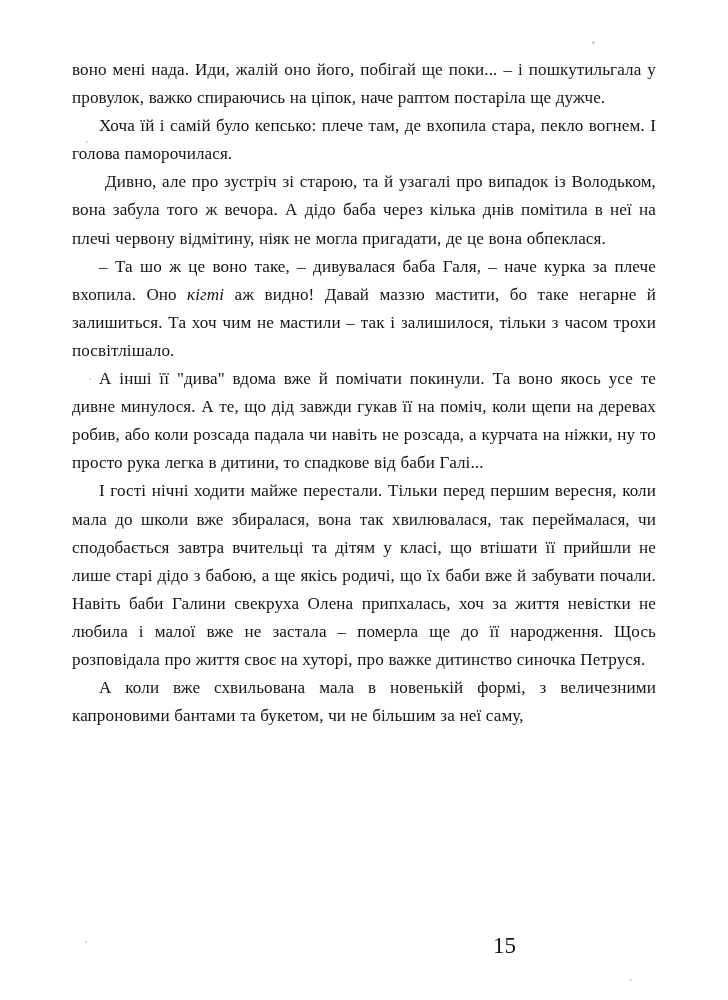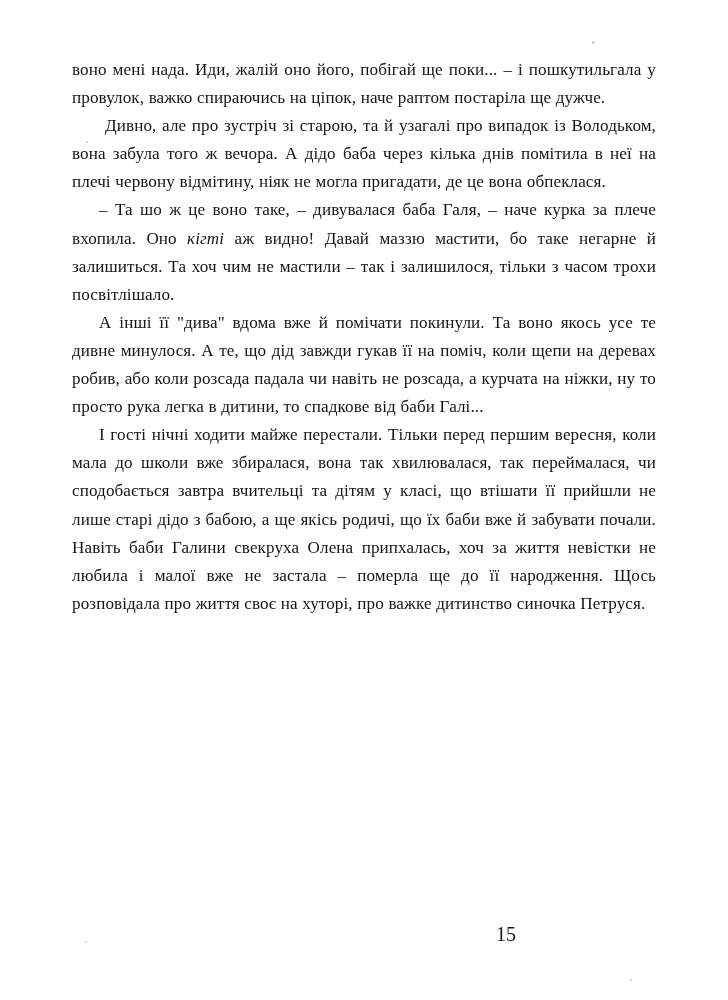--- a/index.html
+++ b/index.html
@@ -43,22 +43,22 @@
     text-indent: 27px;
   }
   p.indent-wide {
     text-indent: 33px;
   }
   em.ital {
   }
   .page-number {
     position: absolute;
     right: 72px;
-    bottom: 56px;
-    font-size: 20px;
+    bottom: 44px;
+    font-size: 23px;
     line-height: 20px;
     color: #141414;
   }
   .speck {
     position: absolute;
     background: #b9b9b9;
     width: 2px;
     height: 2px;
     border-radius: 50%;
     opacity: 0.75;
@@ -75,23 +75,25 @@
 <div class="page">
 
   <div class="speck s1"></div>
   <div class="speck s2"></div>
   <div class="speck s3"></div>
   <div class="speck s4"></div>
   <div class="speck s5"></div>
 
   <div class="text-column">
     <p class="para">воно мені нада. Иди, жалій оно його, побігай ще поки... – і пошкутильгала у провулок, важко спираючись на ціпок, наче раптом постаріла ще дужче.</p>
+    <p class="para indent">Хоча їй і самій було кепсько: плече там, де вхопила стара, пекло вогнем. І голова паморочилася.</p>
     <p class="para indent-wide">Дивно, але про зустріч зі старою, та й узагалі про випадок із Володьком, вона забула того ж вечора. А дідо баба через кілька днів помітила в неї на плечі червону відмітину, ніяк не могла пригадати, де це вона обпеклася.</p>
     <p class="para indent">
       <span>– Та шо ж це воно таке, – дивувалася баба Галя, – наче курка за плече вхопила. Оно </span><em class="ital">кігті</em><span> аж видно! Давай маззю мастити, бо таке негарне й залишиться. Та хоч чим не мастили – так і залишилося, тільки з часом трохи посвітлішало.</span>
     </p>
     <p class="para indent">А інші її "дива" вдома вже й помічати покинули. Та воно якось усе те дивне минулося. А те, що дід завжди гукав її на поміч, коли щепи на деревах робив, або коли розсада падала чи навіть не розсада, а курчата на ніжки, ну то просто рука легка в дитини, то спадкове від баби Галі...</p>
     <p class="para indent">І гості нічні ходити майже перестали. Тільки перед першим вересня, коли мала до школи вже збиралася, вона так хвилювалася, так переймалася, чи сподобається завтра вчительці та дітям у класі, що втішати її прийшли не лише старі дідо з бабою, а ще якісь родичі, що їх баби вже й забувати почали. Навіть баби Галини свекруха Олена припхалась, хоч за життя невістки не любила і малої вже не застала – померла ще до її народження. Щось розповідала про життя своє на хуторі, про важке дитинство синочка Петруся.</p>
+    <p class="para indent">А коли вже схвильована мала в новенькій формі, з величезними капроновими бантами та букетом, чи не більшим за неї саму,</p>
   </div>
 
   <div class="page-number">15</div>
 
 </div>
 
 </body></html>

